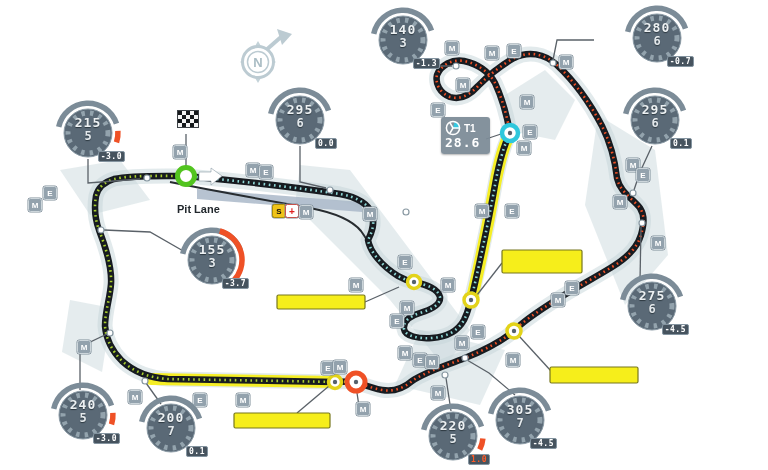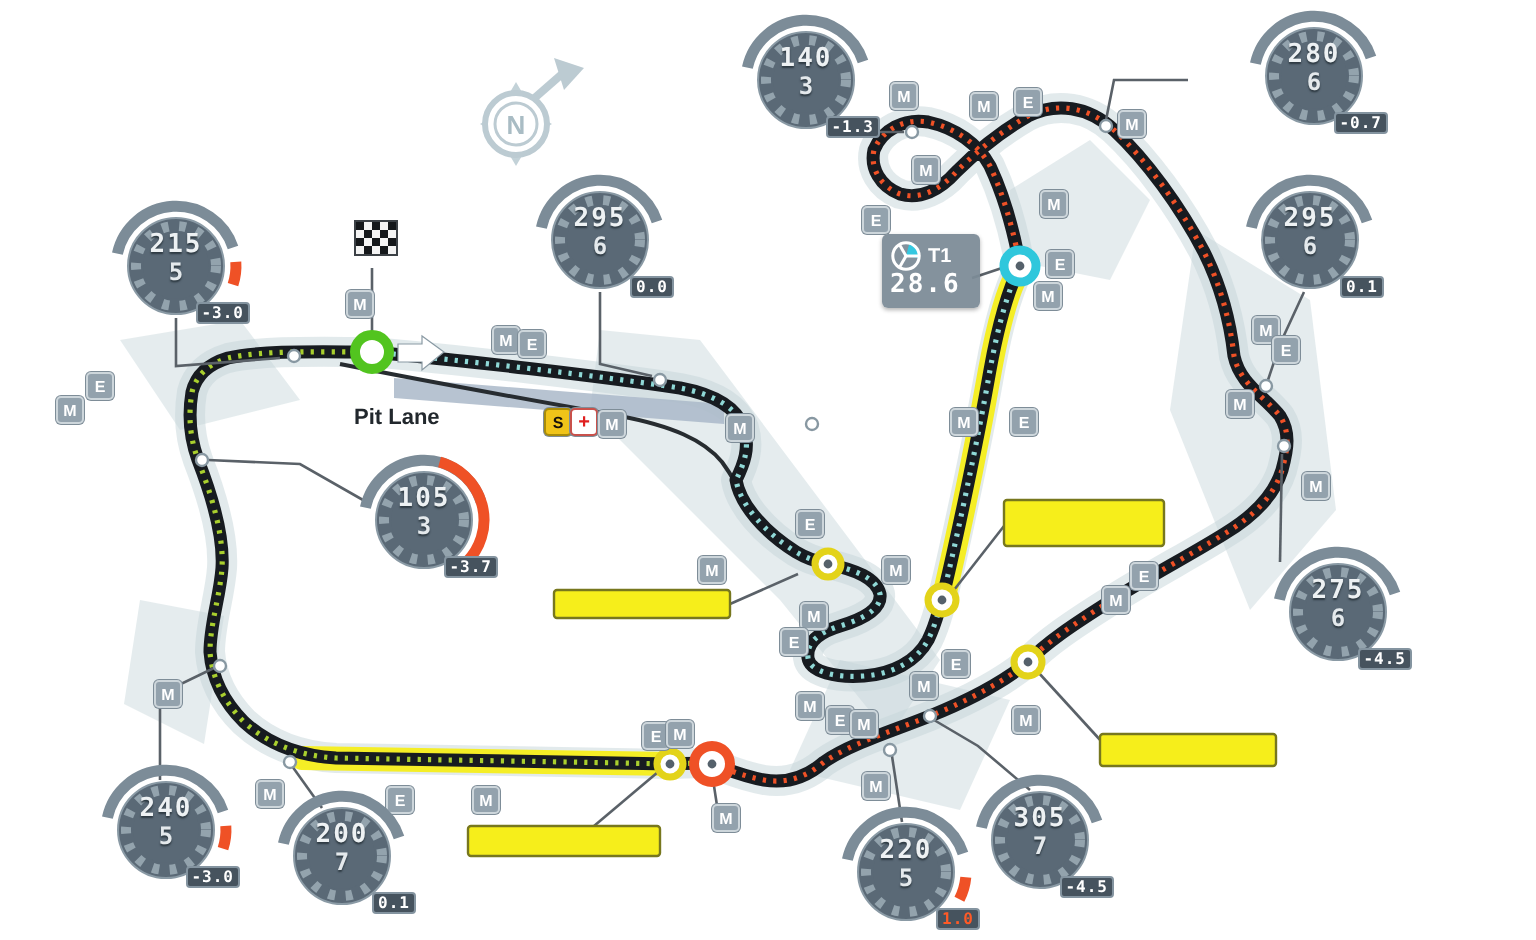--- a/index.html
+++ b/index.html
@@ -251,40 +251,40 @@
       <svg width="68" height="68">
         <path d="M4.7,27.8 A30,30 0 0 1 62.5,24.7" stroke="#7c8c98" stroke-width="5.5" fill="none"></path>
         <circle cx="34" cy="34" r="24" fill="#5a6976" stroke="#8a9aa5" stroke-width="1"></circle>
         <circle cx="34" cy="34" r="20" fill="none" stroke="#93a3ad" stroke-width="5" stroke-dasharray="3.4 5.3"></circle>
         <circle cx="34" cy="34" r="16.5" fill="#5a6976"></circle>
       </svg>
       <div class="spd">295</div>
       <div class="gr">6</div>
       <div class="delta">0.1</div>
     </div>
-    <div class="gauge" style="left: 669px; top: 306px;">
+    <div class="gauge" style="left: 652px; top: 306px;">
       <svg width="68" height="68">
         <path d="M4.7,27.8 A30,30 0 0 1 62.5,24.7" stroke="#7c8c98" stroke-width="5.5" fill="none"></path>
         <circle cx="34" cy="34" r="24" fill="#5a6976" stroke="#8a9aa5" stroke-width="1"></circle>
         <circle cx="34" cy="34" r="20" fill="none" stroke="#93a3ad" stroke-width="5" stroke-dasharray="3.4 5.3"></circle>
         <circle cx="34" cy="34" r="16.5" fill="#5a6976"></circle>
       </svg>
       <div class="spd">275</div>
       <div class="gr">6</div>
       <div class="delta">-4.5</div>
     </div>
     <div class="gauge" style="left: 212px; top: 260px;">
       <svg width="68" height="68">
         <path d="M4.7,27.8 A30,30 0 0 1 62.5,24.7" stroke="#7c8c98" stroke-width="5.5" fill="none"></path>
         <path d="M41.8,5.0 A30,30 0 0 1 55.2,55.2" stroke="#ef5126" stroke-width="5.5" fill="none"></path>
         <circle cx="34" cy="34" r="24" fill="#5a6976" stroke="#8a9aa5" stroke-width="1"></circle>
         <circle cx="34" cy="34" r="20" fill="none" stroke="#93a3ad" stroke-width="5" stroke-dasharray="3.4 5.3"></circle>
         <circle cx="34" cy="34" r="16.5" fill="#5a6976"></circle>
       </svg>
-      <div class="spd">105</div>
+      <div class="spd">155</div>
       <div class="gr">3</div>
       <div class="delta">-3.7</div>
     </div>
     <div class="gauge" style="left: 83px; top: 415px;">
       <svg width="68" height="68">
         <path d="M4.7,27.8 A30,30 0 0 1 62.5,24.7" stroke="#7c8c98" stroke-width="5.5" fill="none"></path>
         <path d="M63.9,31.9 A30,30 0 0 1 62.5,43.3" stroke="#ef5126" stroke-width="5.5" fill="none"></path>
         <circle cx="34" cy="34" r="24" fill="#5a6976" stroke="#8a9aa5" stroke-width="1"></circle>
         <circle cx="34" cy="34" r="20" fill="none" stroke="#93a3ad" stroke-width="5" stroke-dasharray="3.4 5.3"></circle>
         <circle cx="34" cy="34" r="16.5" fill="#5a6976"></circle>

